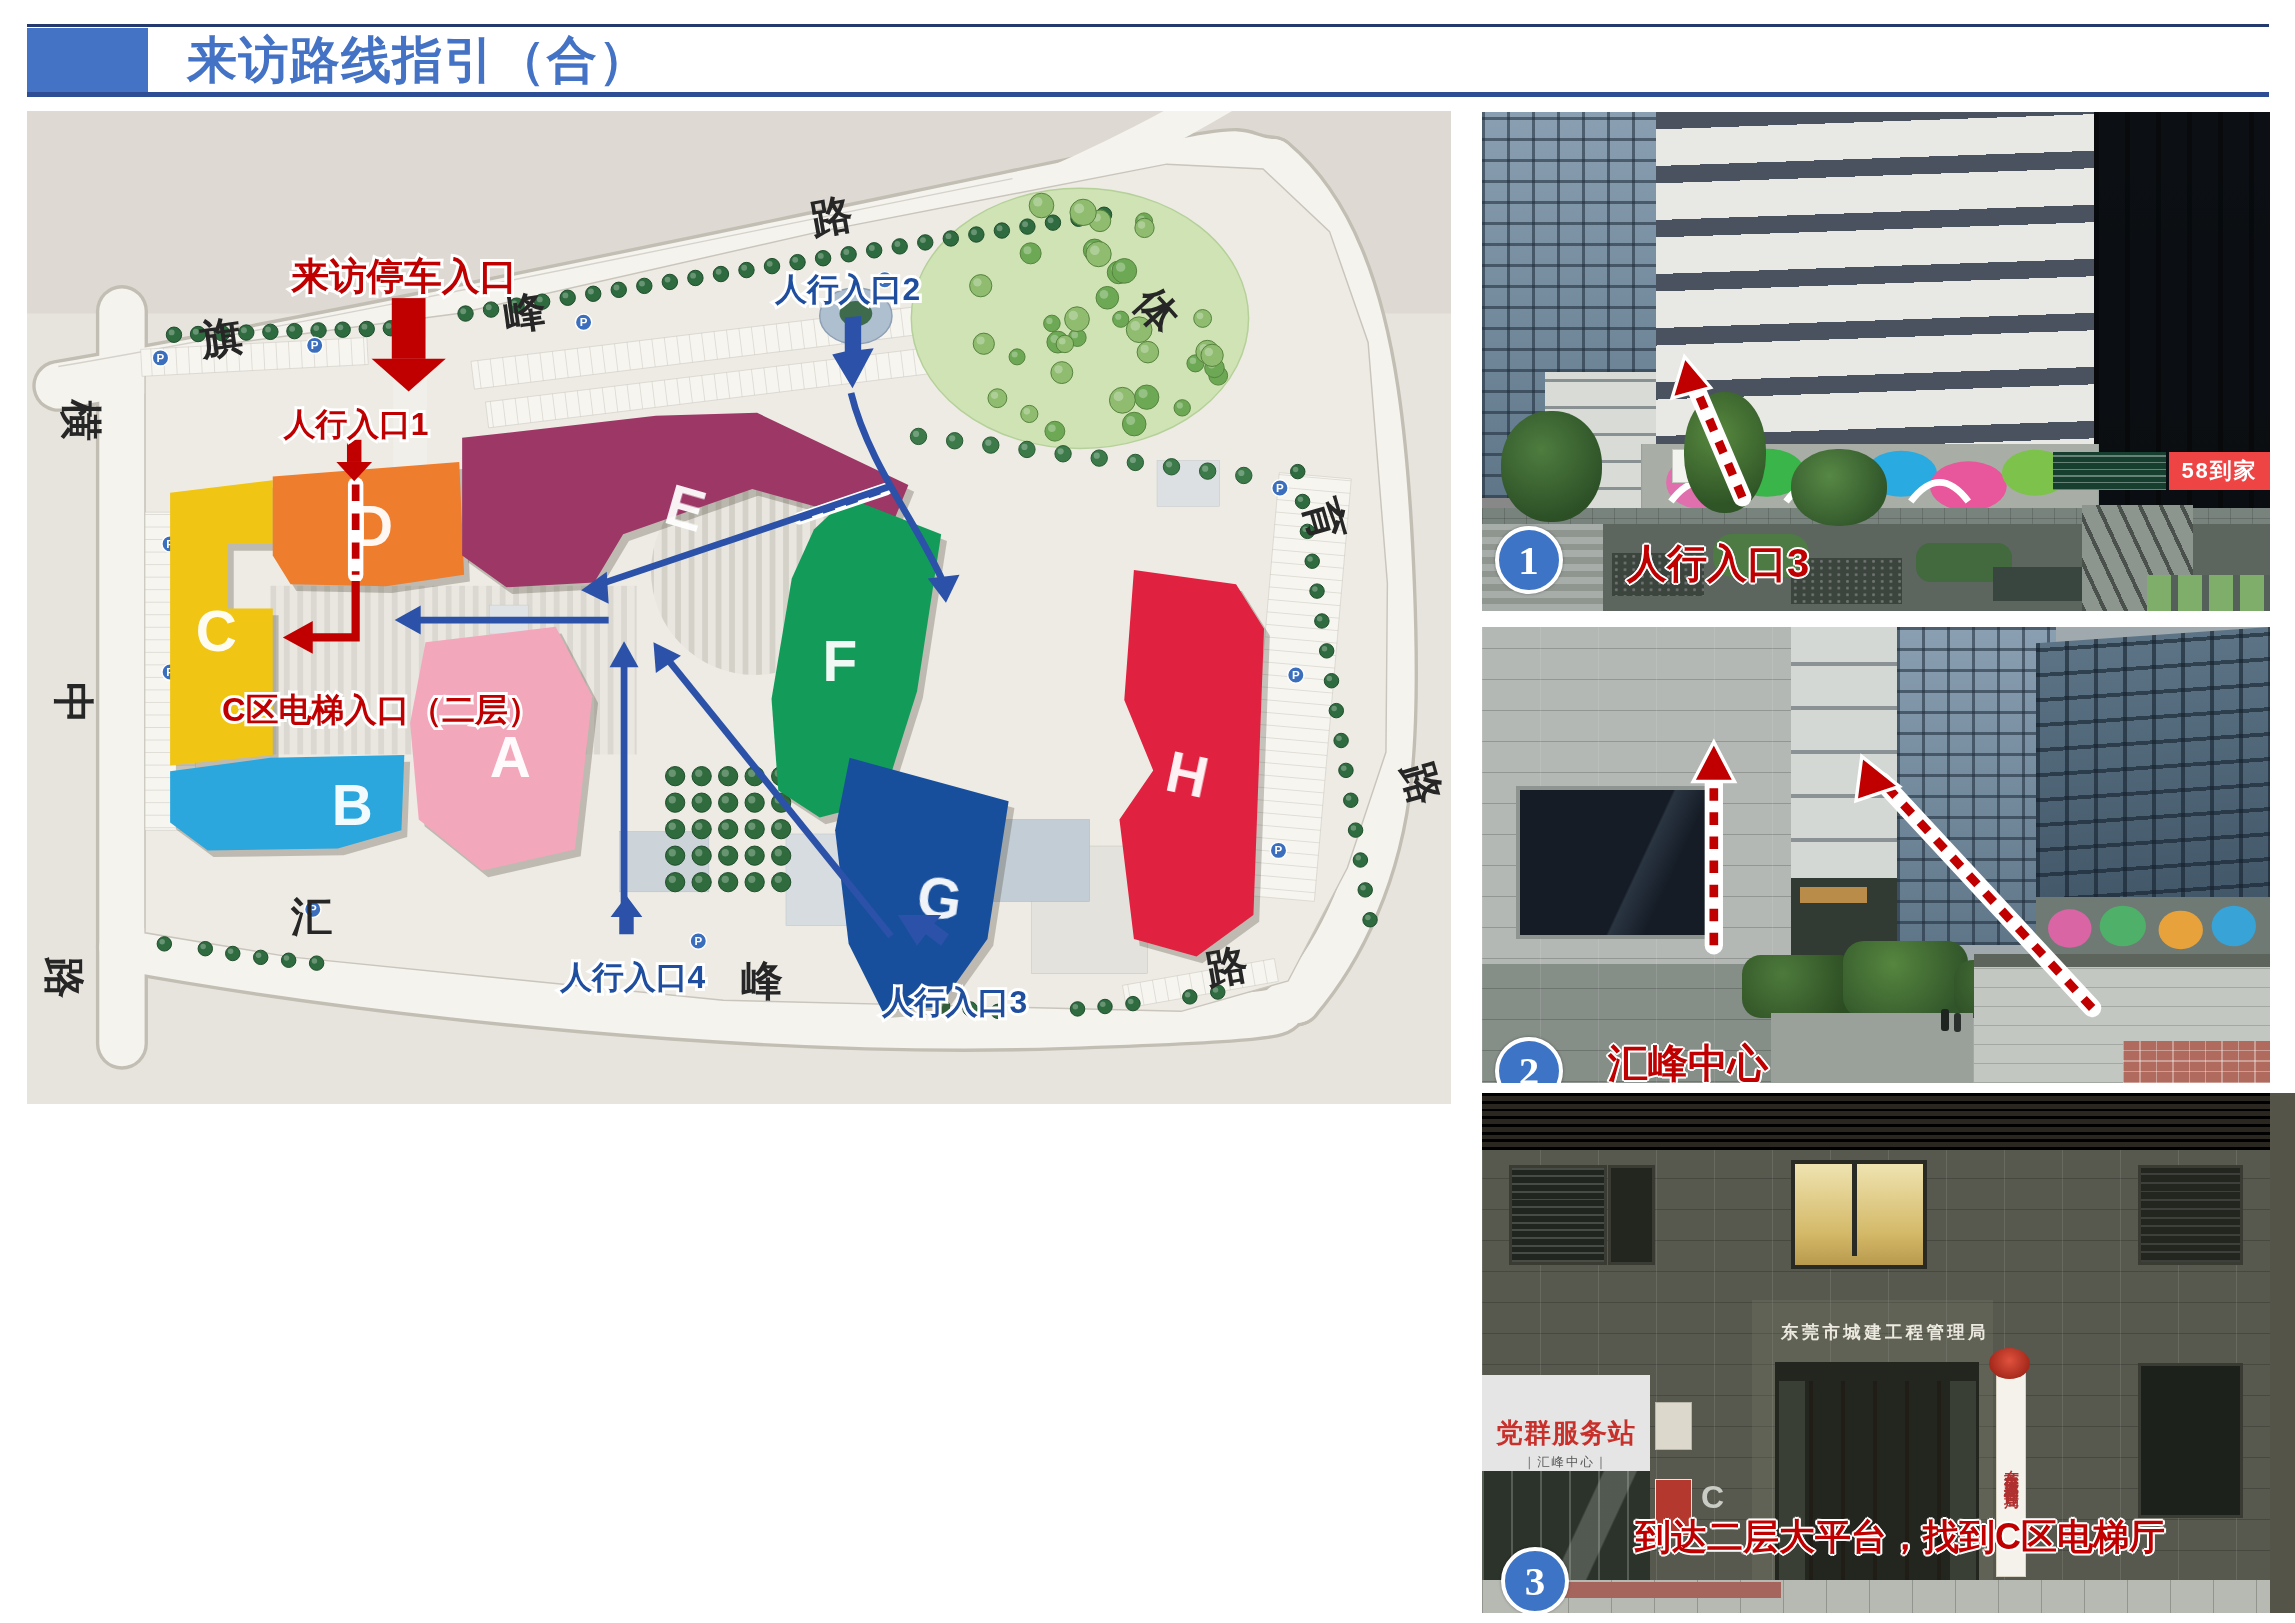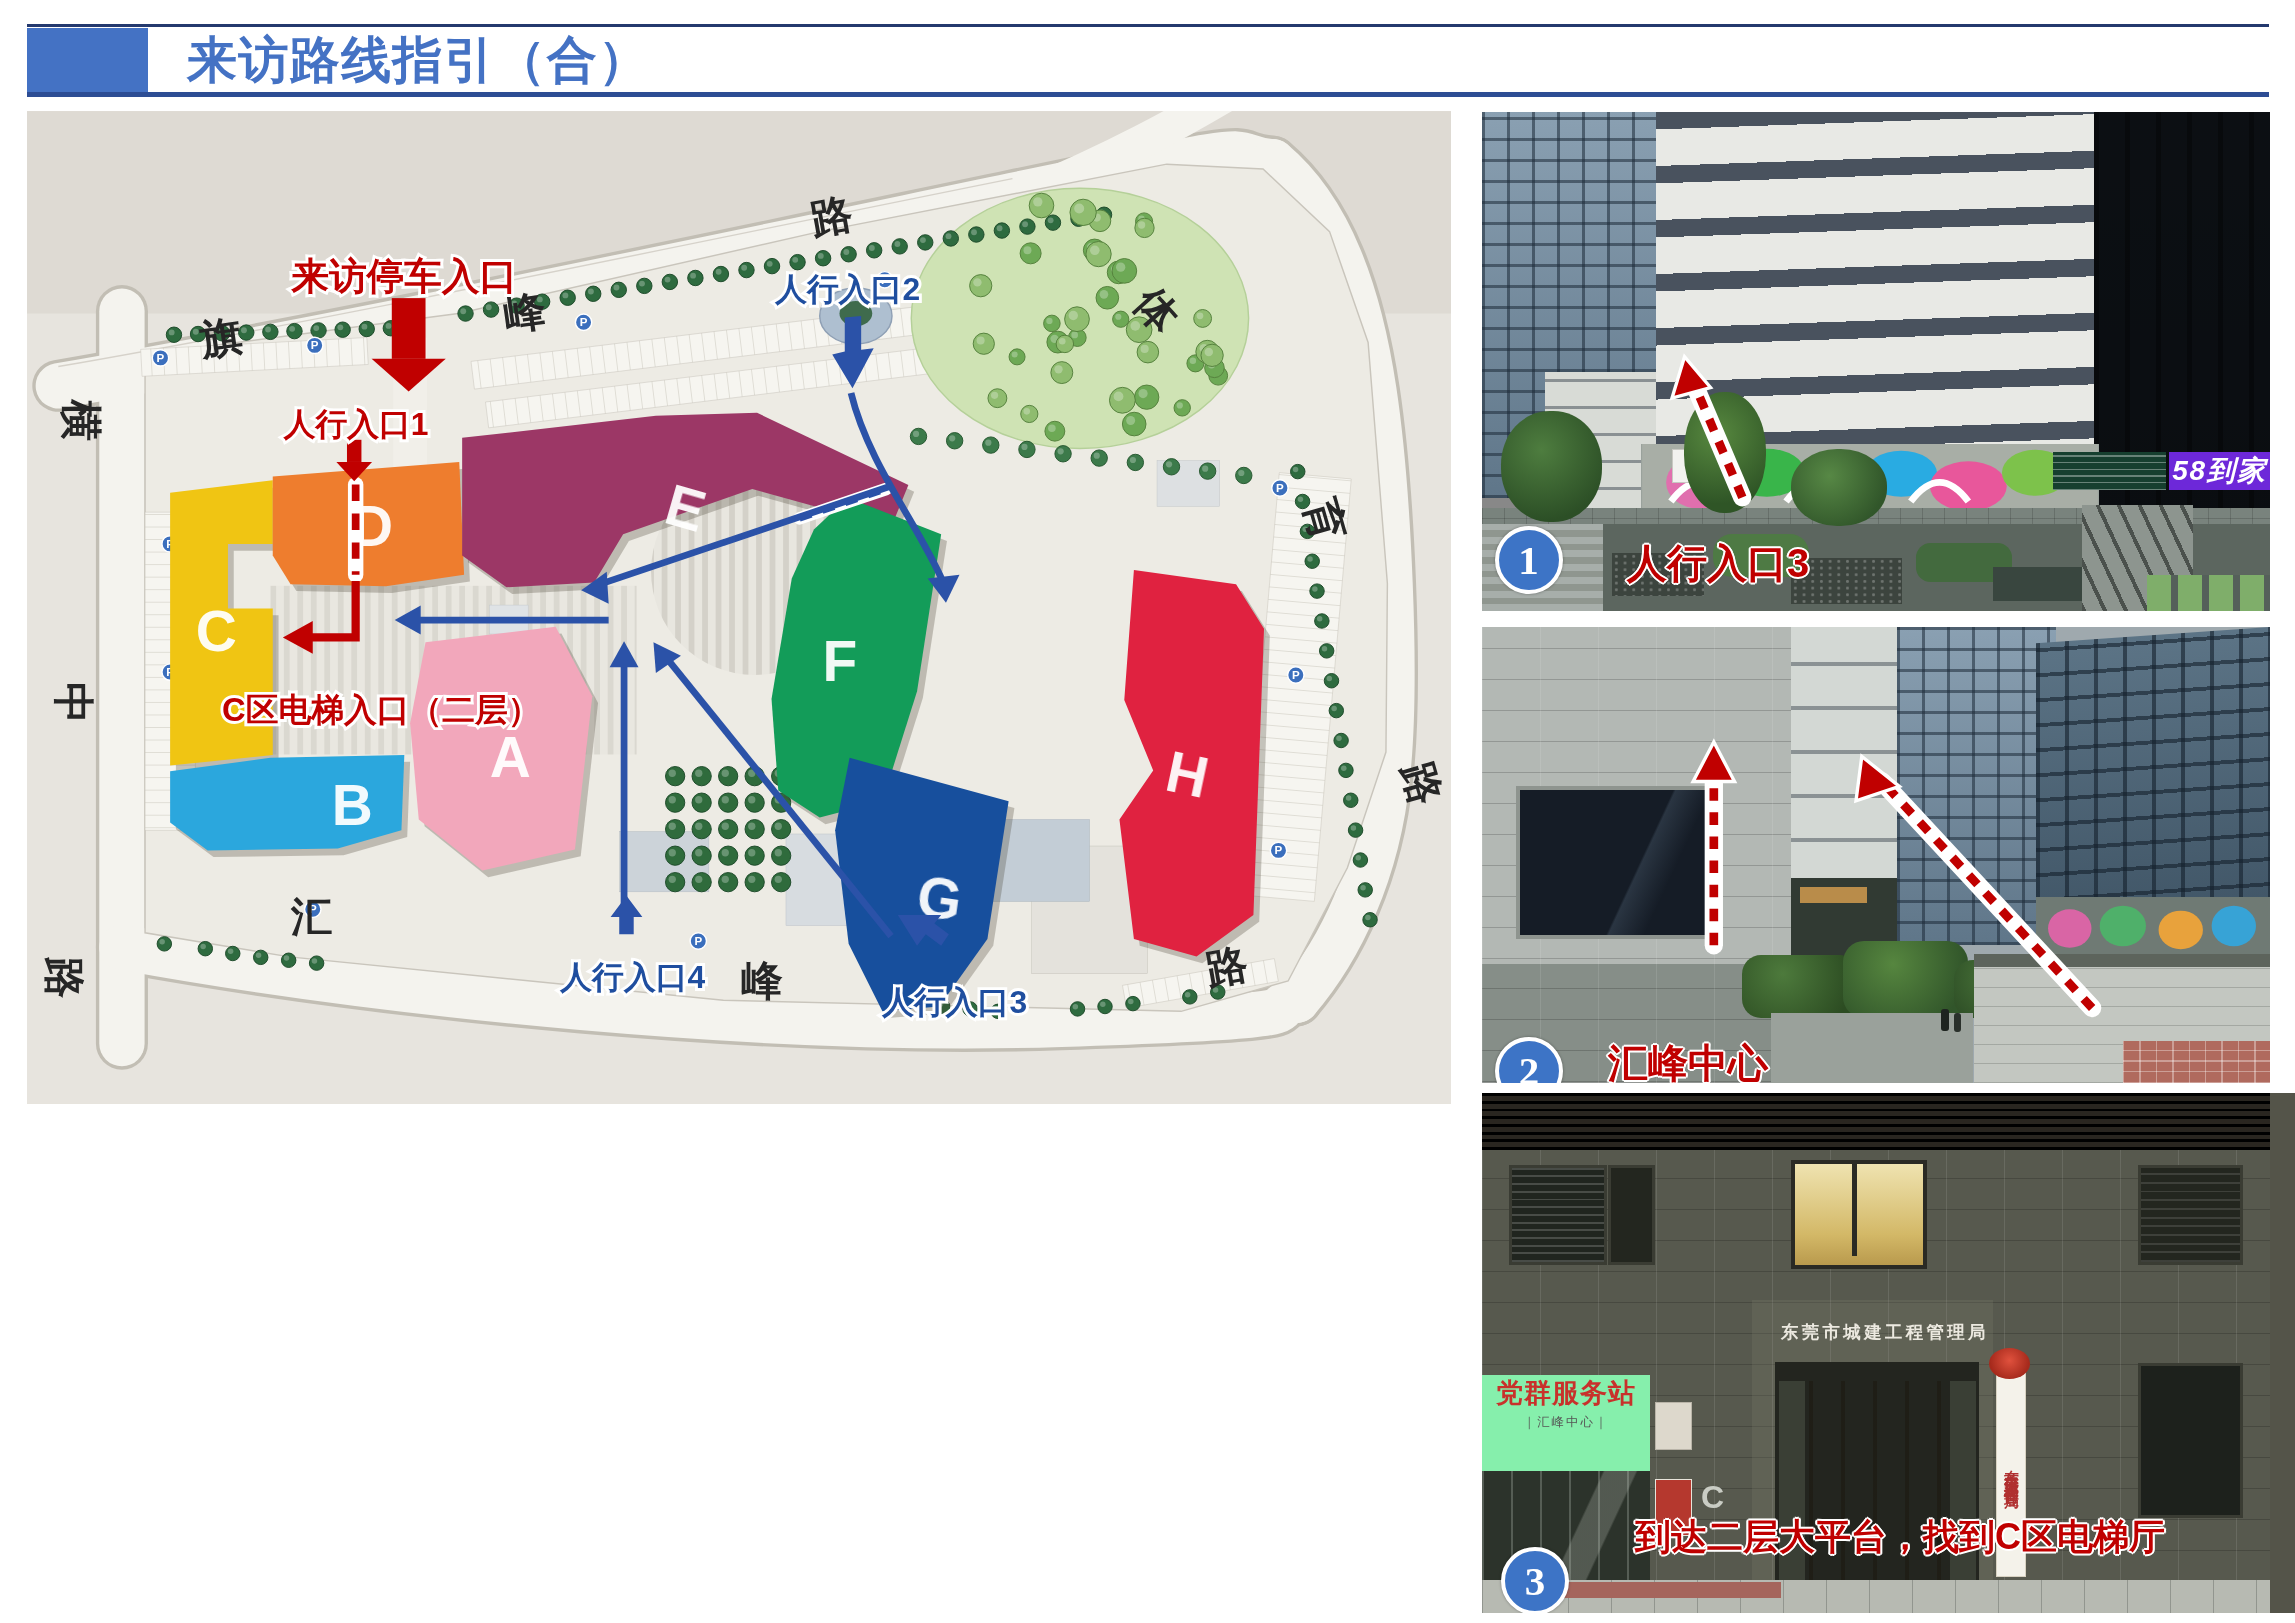--- a/index.html
+++ b/index.html
@@ -26,26 +26,26 @@
      text-shadow:1.9px 0 0 #fff,-1.9px 0 0 #fff,0 1.9px 0 #fff,0 -1.9px 0 #fff,1.4px 1.4px 0 #fff,-1.4px -1.4px 0 #fff,1.4px -1.4px 0 #fff,-1.4px 1.4px 0 #fff;}
   .photo-caption.small{font-size:36px;}
   
   .grid-glass{background-image:
       repeating-linear-gradient(90deg,rgba(28,42,56,.55) 0 2.9px,transparent 2.9px 25px),
       repeating-linear-gradient(0deg,rgba(28,42,56,.55) 0 2.9px,transparent 2.9px 21px),
       linear-gradient(#8aa0b2,#5f7689);}
   .grid-stone{background-image:
       repeating-linear-gradient(90deg,rgba(255,255,255,.10) 0 1px,transparent 1px 58px),
       repeating-linear-gradient(0deg,rgba(0,0,0,.18) 0 1px,transparent 1px 31px);}
-  .sign-58{background:#6d28d9;color:#fff;font-weight:bold;font-size:28px;display:flex;
-           align-items:center;justify-content:center;letter-spacing:1.9px;font-style:italic;}
+  .sign-58{background:#ef4444;color:#fff;font-weight:bold;font-size:22px;display:flex;
+           align-items:center;justify-content:center;letter-spacing:1.9px;}
   .wall-sign{color:#ece9e0;font-size:17.4px;letter-spacing:3.4px;white-space:nowrap;font-weight:bold;}
   .v-plaque{background:#f4f2ea;border:1px solid #d8d2c2;writing-mode:vertical-rl;color:#b03030;
             font-size:14.5px;font-weight:bold;letter-spacing:2.9px;display:flex;align-items:center;justify-content:center;}
-  .service-sign{background:#86efac;display:flex;flex-direction:column;align-items:center;justify-content:flex-start;}
+  .service-sign{background:#e5e5e5;display:flex;flex-direction:column;align-items:center;justify-content:flex-end;}
   .service-main{color:#c8312b;font-weight:bold;font-size:27px;letter-spacing:1px;white-space:nowrap;}
   .service-sub{color:#555;font-size:12.5px;margin-top:2.9px;letter-spacing:1.9px;}
 </style>
 </head>
 <body>
 
 <div class="abs" id="header-rule-top"></div>
 <div class="abs" id="header-block"></div>
 <div class="abs" id="page-title">来访路线指引（合）</div>
 <div class="abs" id="header-rule-bottom"></div>

